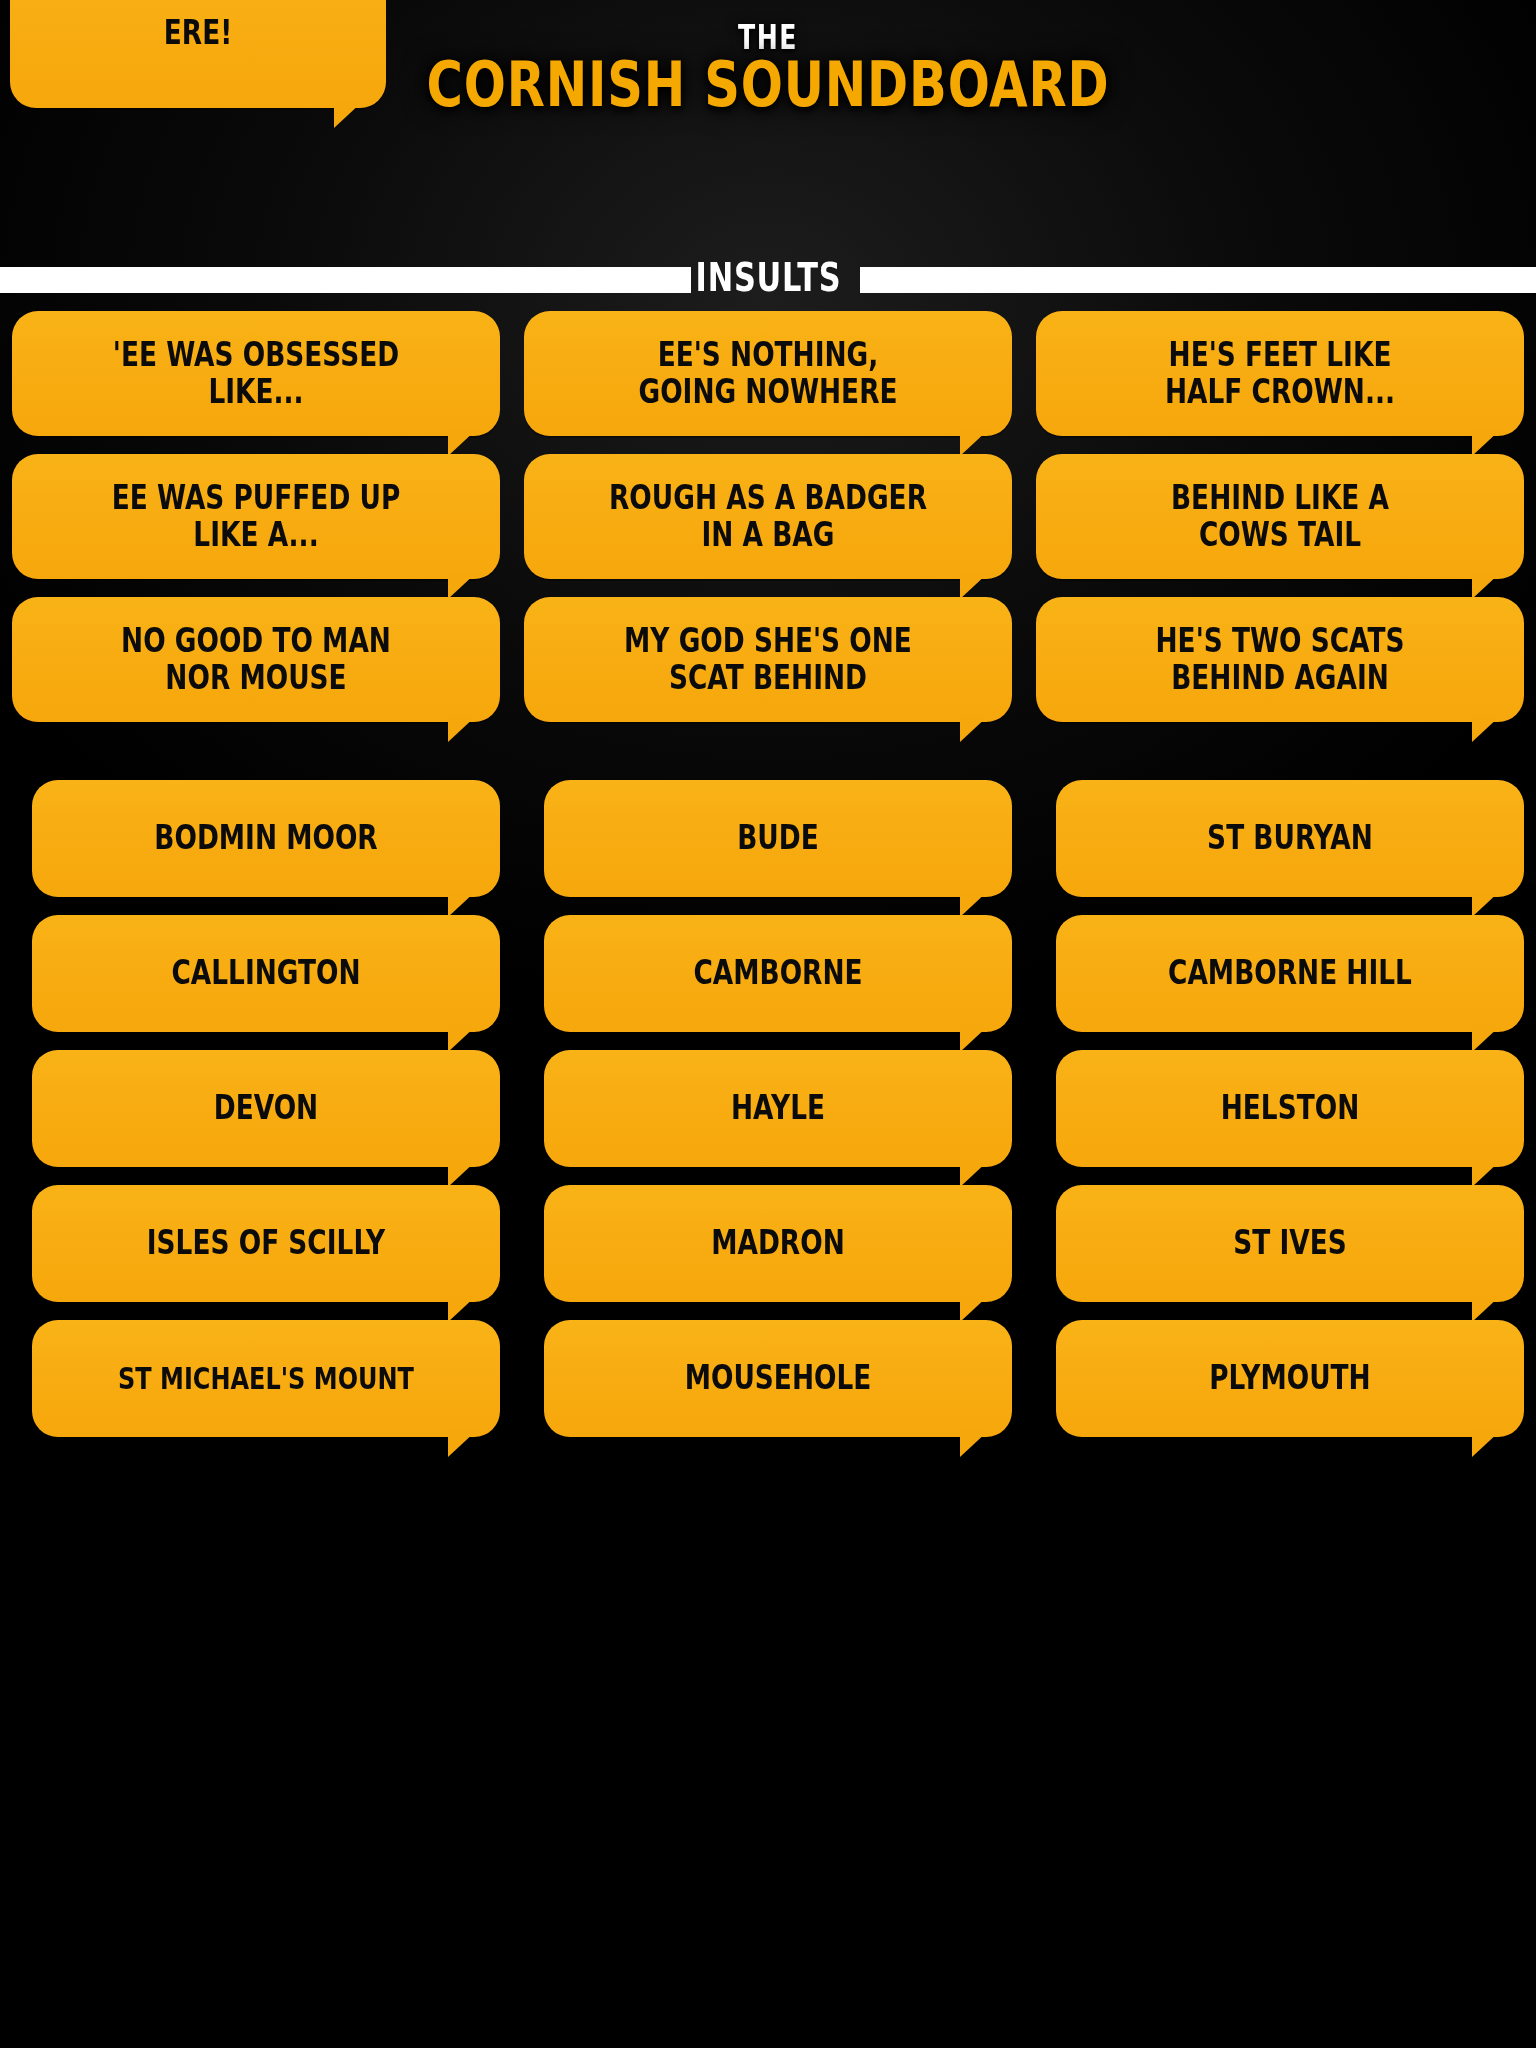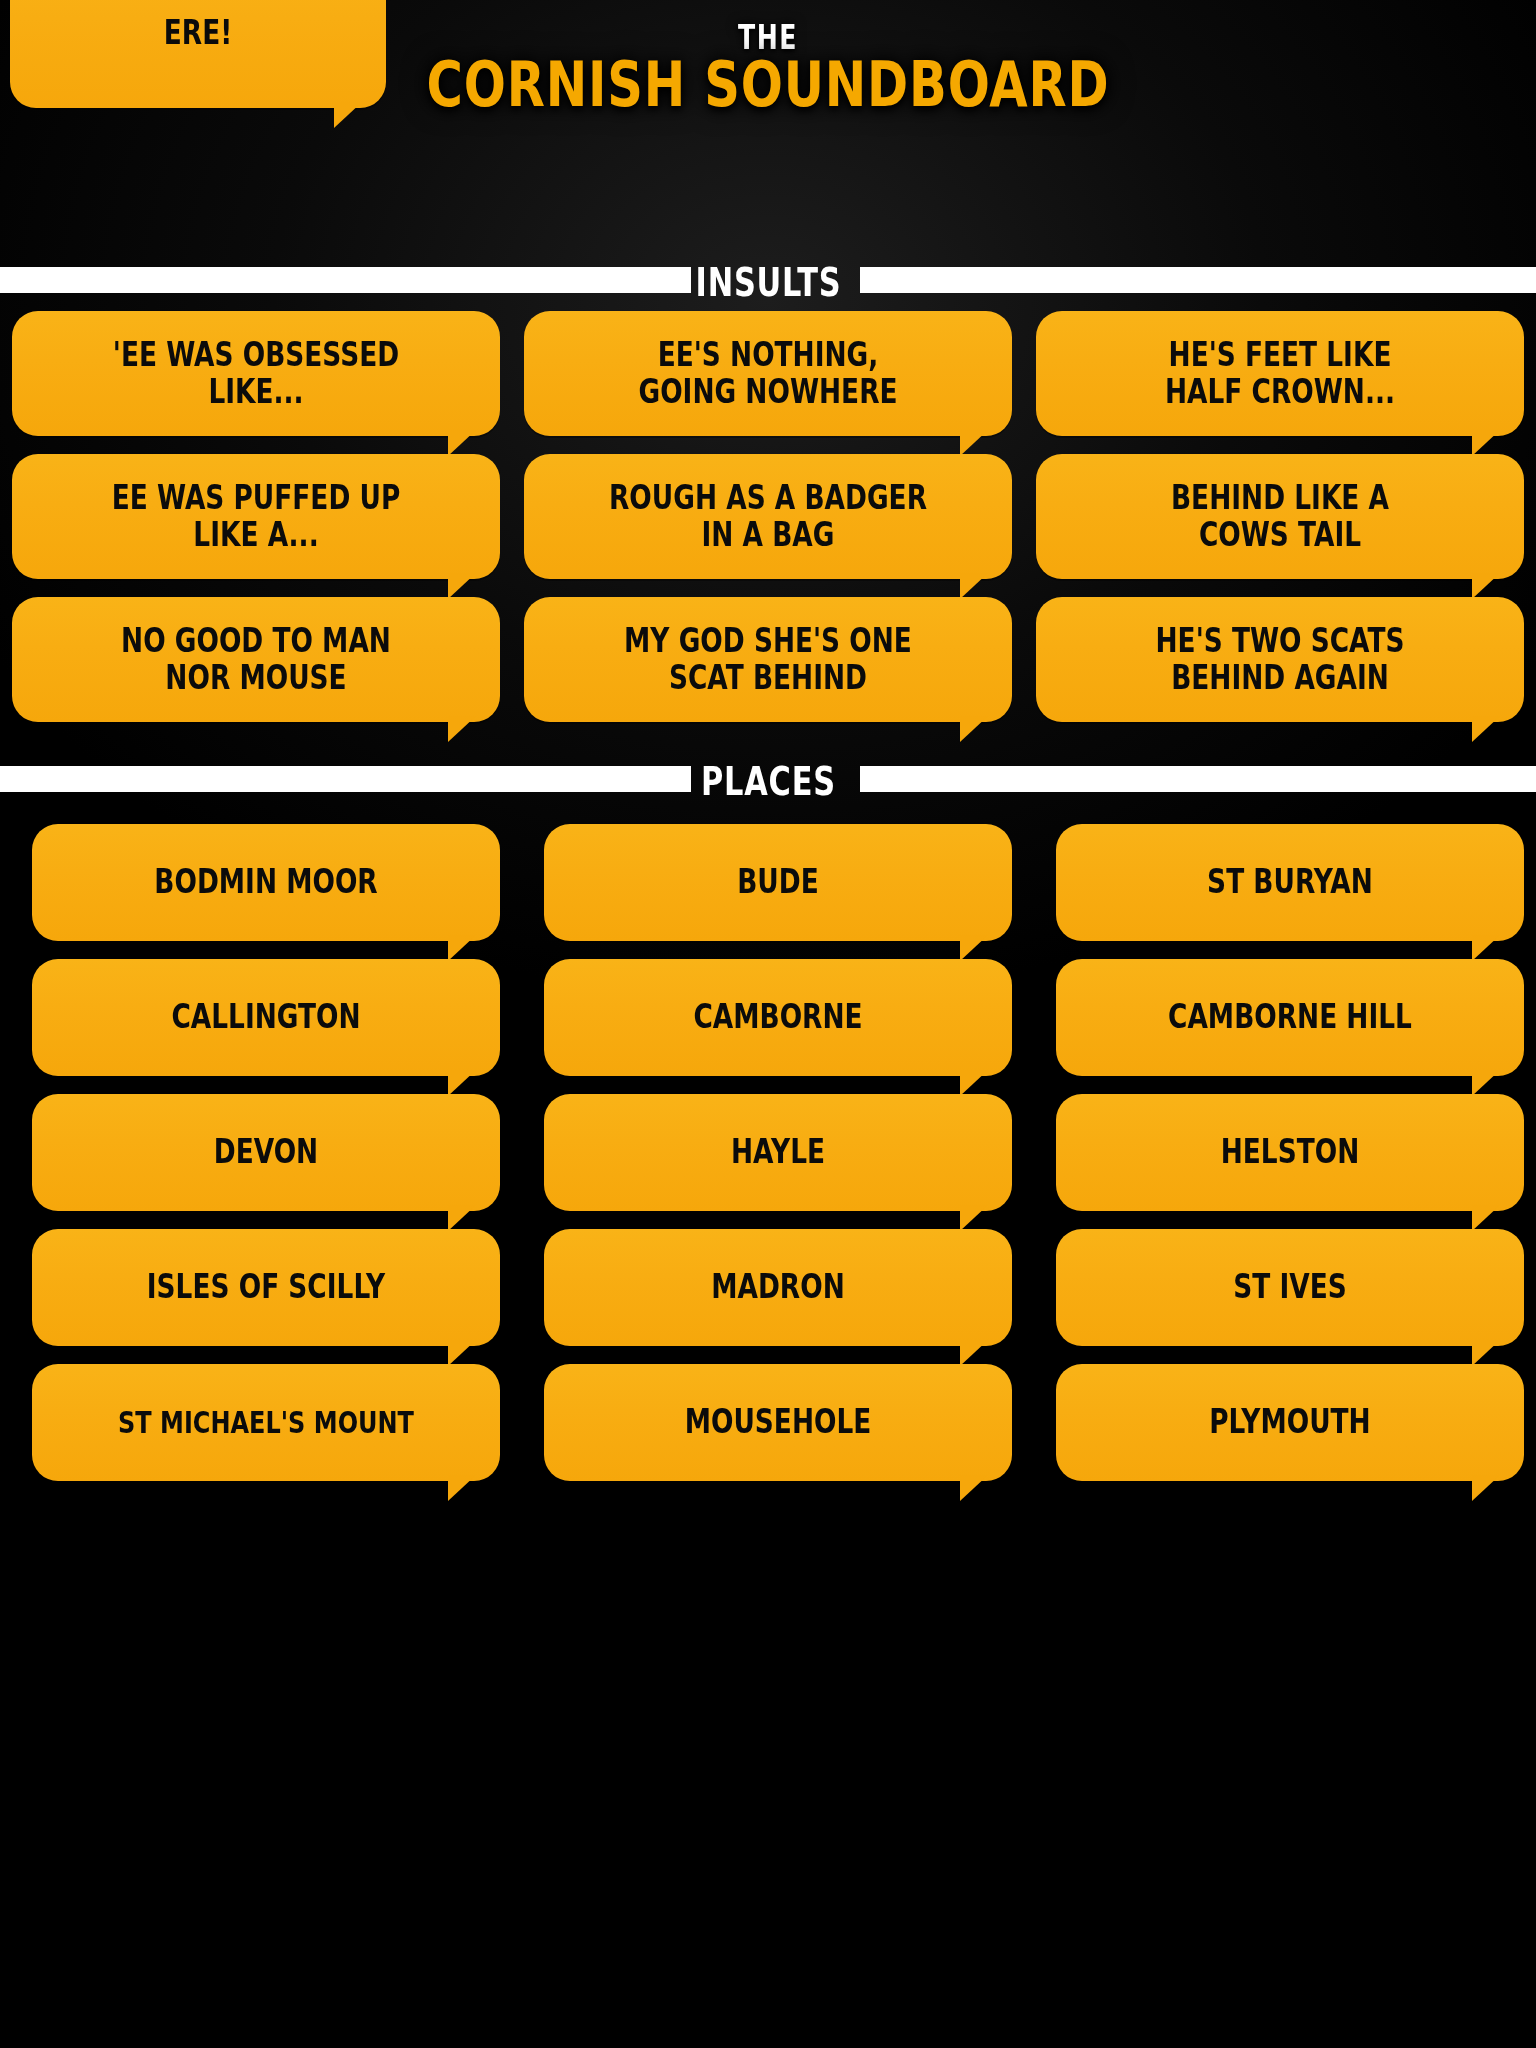--- a/index.html
+++ b/index.html
@@ -59,21 +59,21 @@
     width:376px; height:150px;
     z-index:5;
   }
 
   
   .divider {
     position:relative;
     width:100%;
     height:44px;
     display:flex;
-    align-items:flex-end;
+    align-items:flex-start;
     justify-content:center;
   }
   .divider .bar {
     position:absolute;
     top:9px;
     height:26px;
     background:#ffffff;
   }
   .divider .bar.left  { left:0;  right:55%; }
   .divider .bar.right { right:0; left:56%;  }
@@ -225,25 +225,20 @@
     <div class="cell tall">
         <div class="bubble">
           <span class="bubble-label">HE'S TWO SCATS
 BEHIND AGAIN</span>
         </div>
       </div>
   </div>
 
   <div class="spacer-sm"></div>
 
-  <div class="divider">
-    <div class="bar left"></div>
-    <div class="bar right"></div>
-    <span class="label">PLACES</span>
-  </div>
 
   <div class="spacer-xs"></div>
 
   <div class="grid">
     <div class="cell single">
         <div class="bubble">
           <span class="bubble-label">BODMIN MOOR</span>
         </div>
       </div>
     <div class="cell single">

